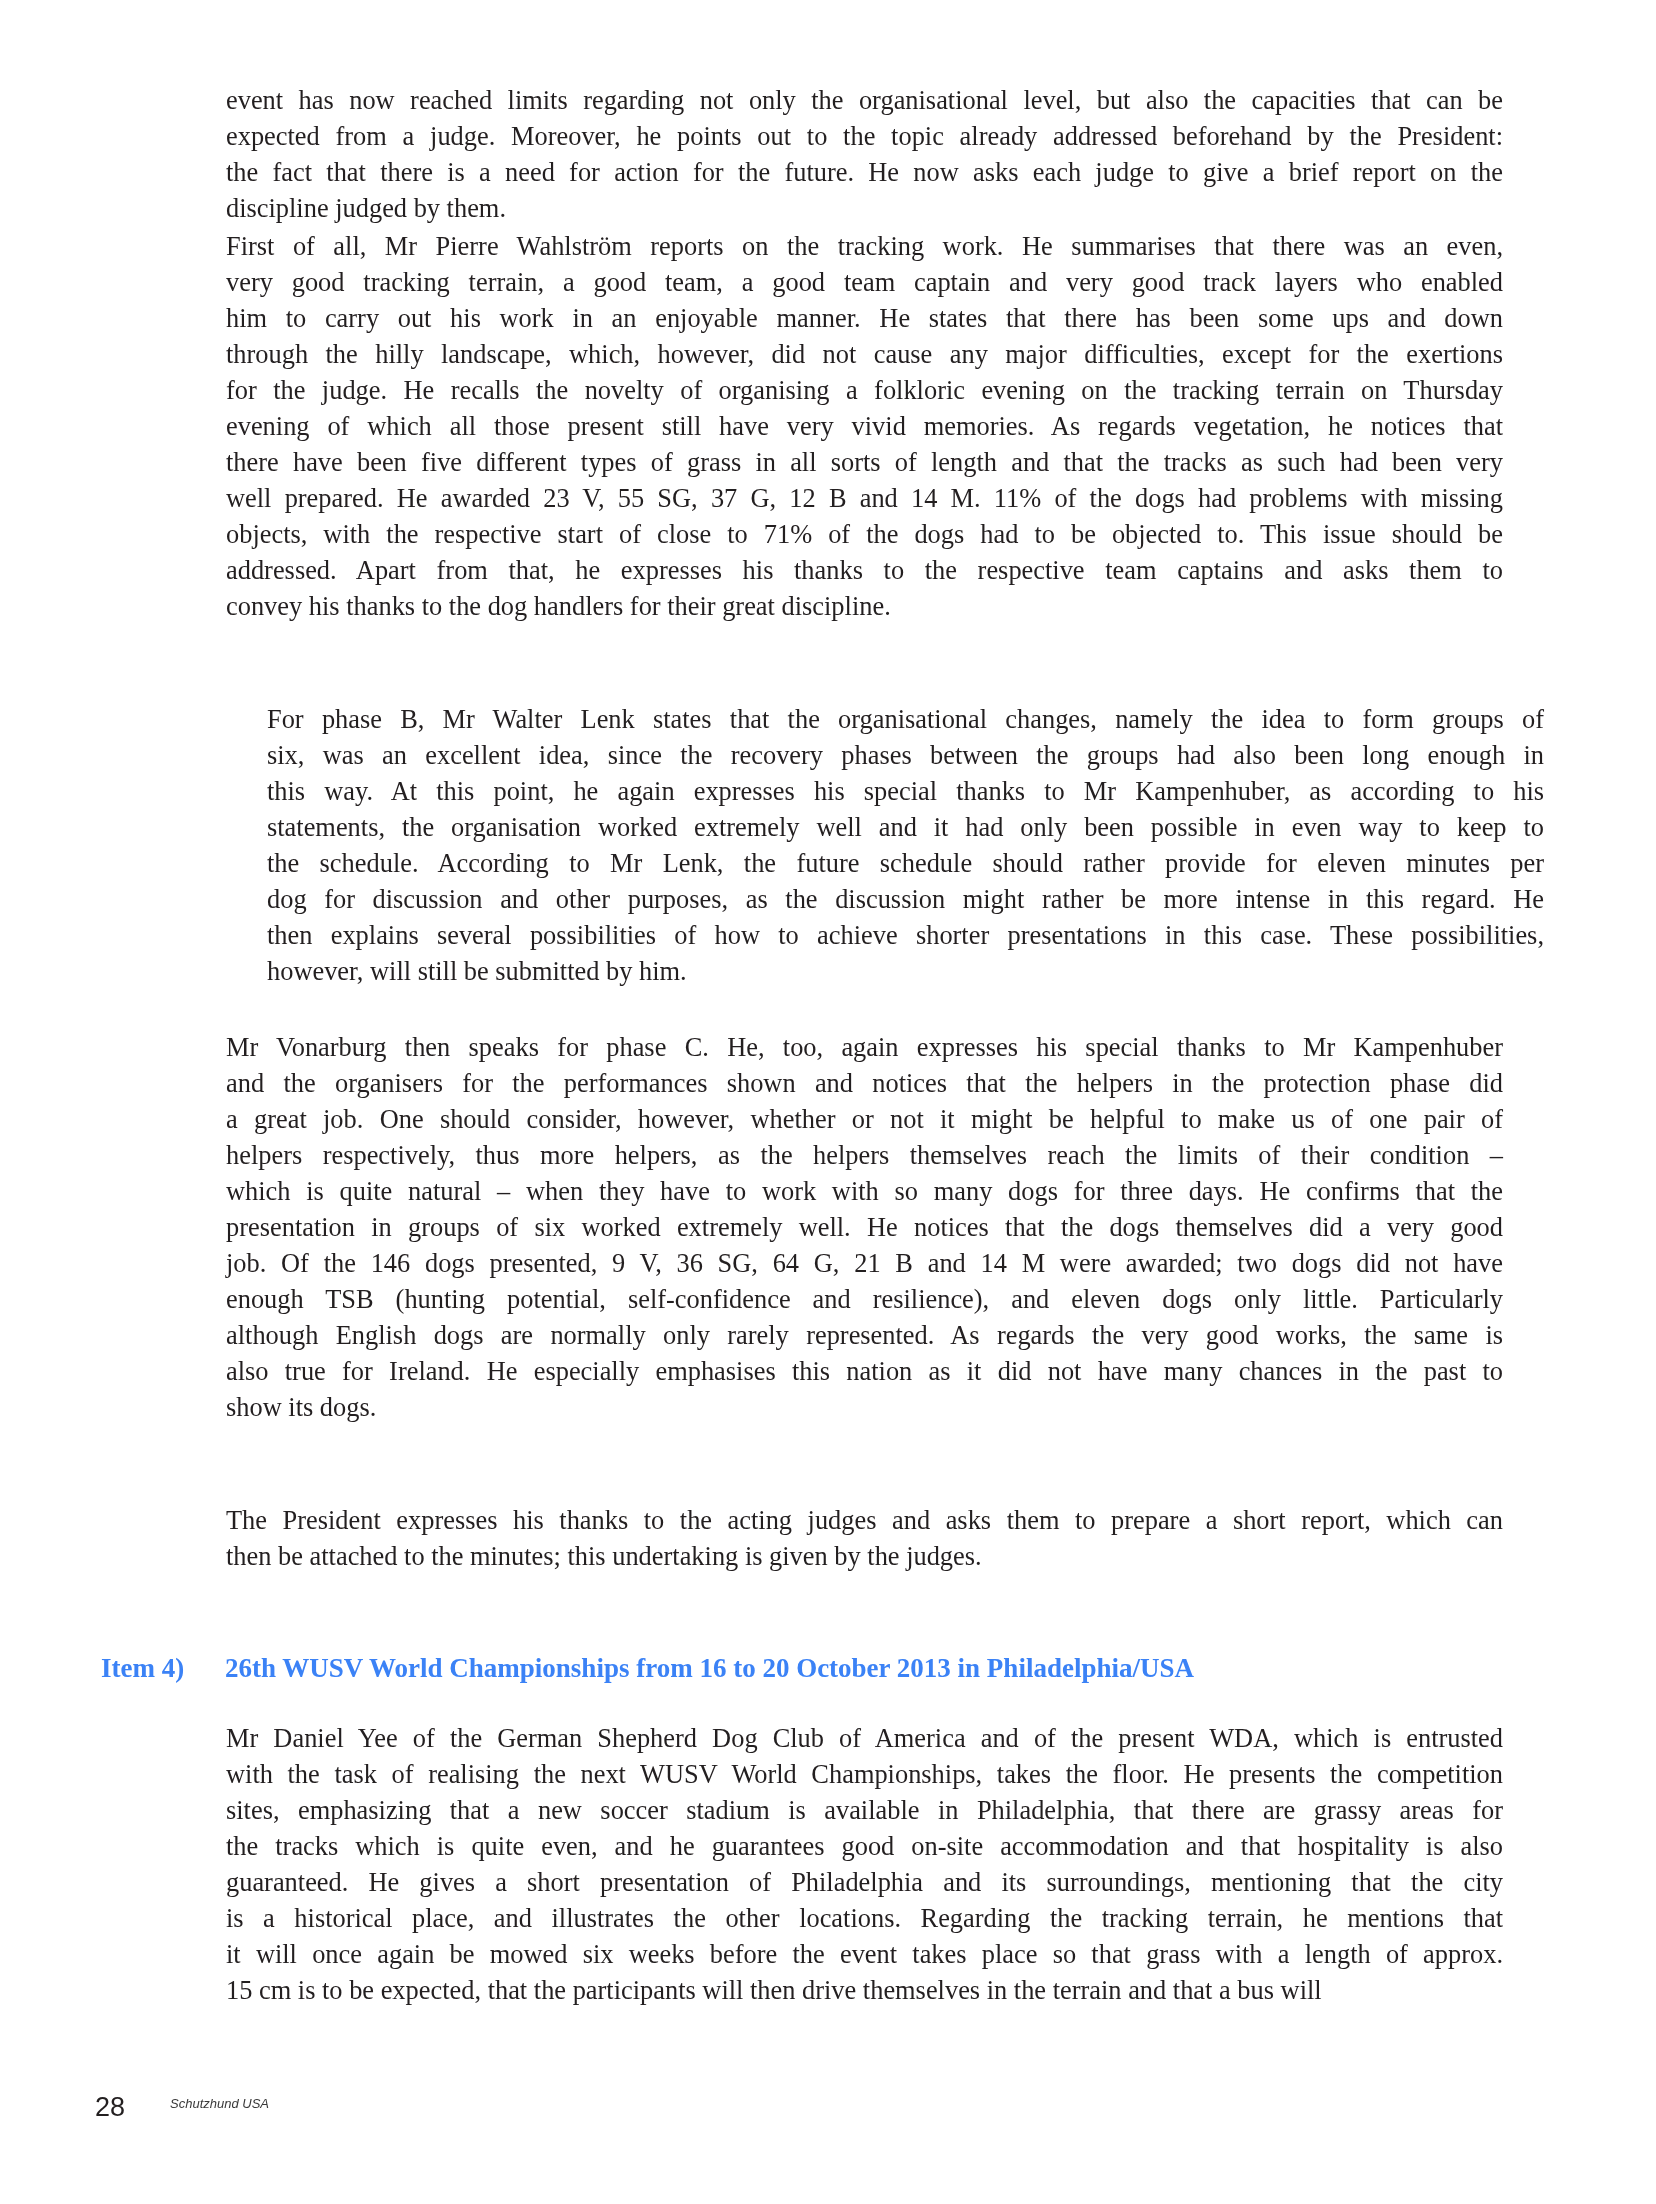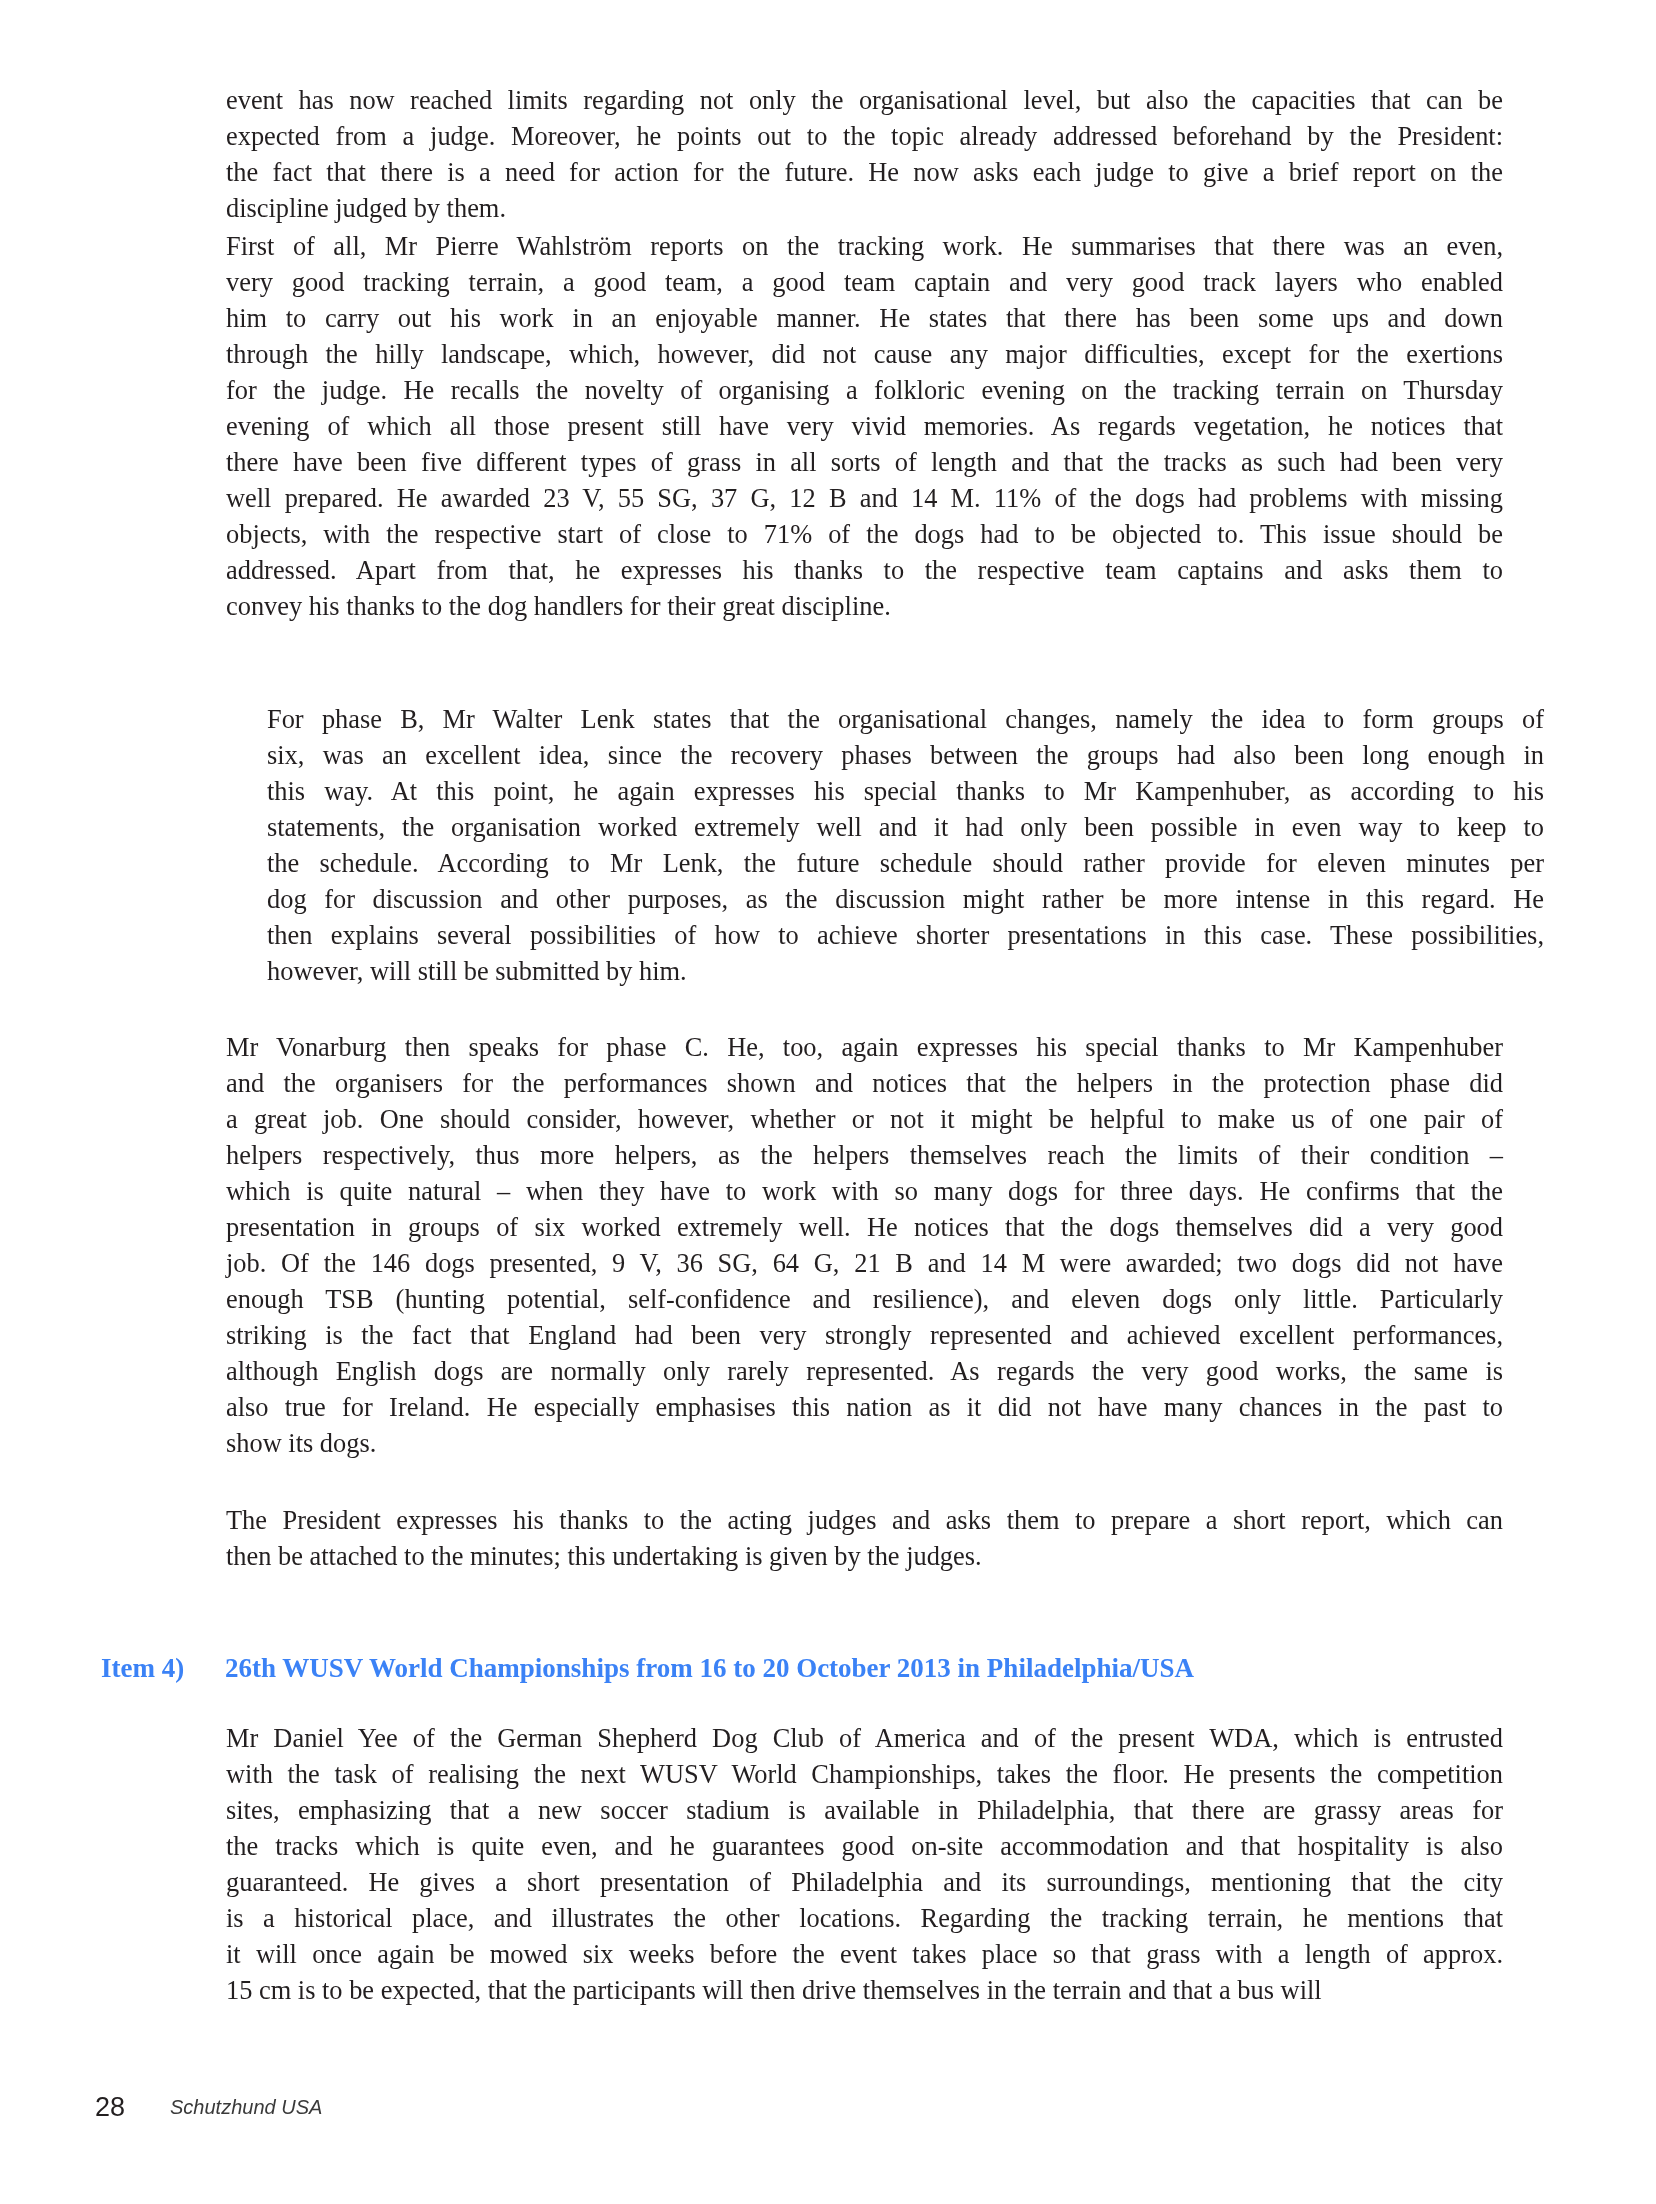--- a/index.html
+++ b/index.html
@@ -18,21 +18,21 @@
     font-family: "Liberation Serif", "DejaVu Serif", serif;
     font-weight: bold; font-size: 27px; color: #3b82f6; white-space: nowrap;
   }
   .heading .num { display: inline-block; width: 124px; }
   .footer-num {
     position: absolute; left: 95px; top: 2092px;
     font-family: "Liberation Sans", "DejaVu Sans", sans-serif; font-size: 27px; color: #231f20;
   }
   .footer-title {
     position: absolute; left: 170px; top: 2096px;
-    font-family: "Liberation Sans", "DejaVu Sans", sans-serif; font-style: italic; font-size: 20px; color: #3a3a3a;
+    font-family: "Liberation Sans", "DejaVu Sans", sans-serif; font-style: italic; font-size: 13px; color: #3a3a3a;
   }
 </style>
 </head>
 <body>
 
 <div class="page">
 
   <div class="body-text" style="top:82px;">
     <p class="para">
         <span class="line">event has now reached limits regarding not only the organisational level, but also the capacities that can be</span>
@@ -74,21 +74,20 @@
   <div class="body-text" style="top:1029px;">
     <p class="para">
         <span class="line">Mr Vonarburg then speaks for phase C. He, too, again expresses his special thanks to Mr Kampenhuber</span>
         <span class="line">and the organisers for the performances shown and notices that the helpers in the protection phase did</span>
         <span class="line">a great job. One should consider, however, whether or not it might be helpful to make us of one pair of</span>
         <span class="line">helpers respectively, thus more helpers, as the helpers themselves reach the limits of their condition –</span>
         <span class="line">which is quite natural – when they have to work with so many dogs for three days. He confirms that the</span>
         <span class="line">presentation in groups of six worked extremely well. He notices that the dogs themselves did a very good</span>
         <span class="line">job. Of the 146 dogs presented, 9 V, 36 SG, 64 G, 21 B and 14 M were awarded; two dogs did not have</span>
         <span class="line">enough TSB (hunting potential, self-confidence and resilience), and eleven dogs only little. Particularly</span>
-        <span class="line">striking is the fact that England had been very strongly represented and achieved excellent performances,</span>
         <span class="line">although English dogs are normally only rarely represented. As regards the very good works, the same is</span>
         <span class="line">also true for Ireland. He especially emphasises this nation as it did not have many chances in the past to</span>
         <span class="line last">show its dogs.</span>
       </p>
   </div>
 
   <div class="body-text" style="top:1502px;">
     <p class="para">
         <span class="line">The President expresses his thanks to the acting judges and asks them to prepare a short report, which can</span>
         <span class="line last">then be attached to the minutes; this undertaking is given by the judges.</span>

